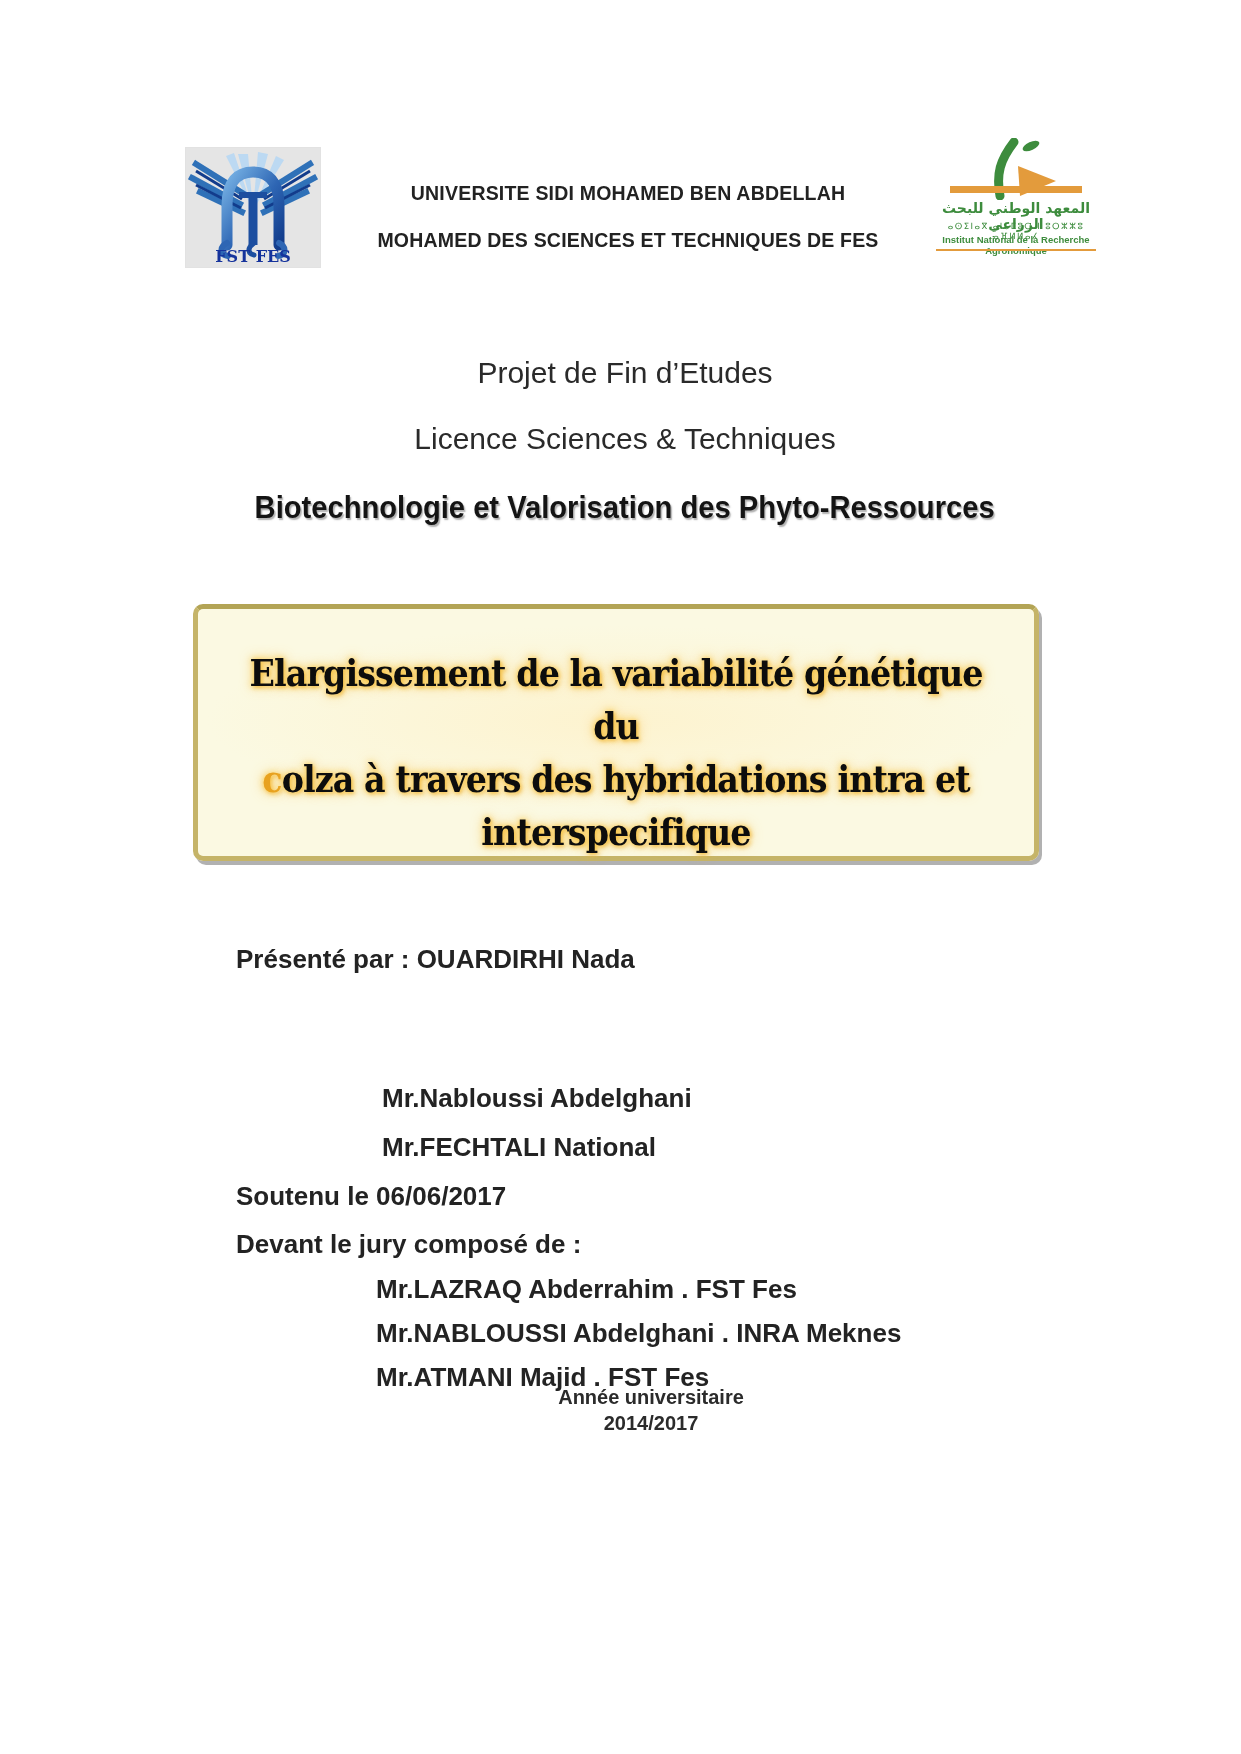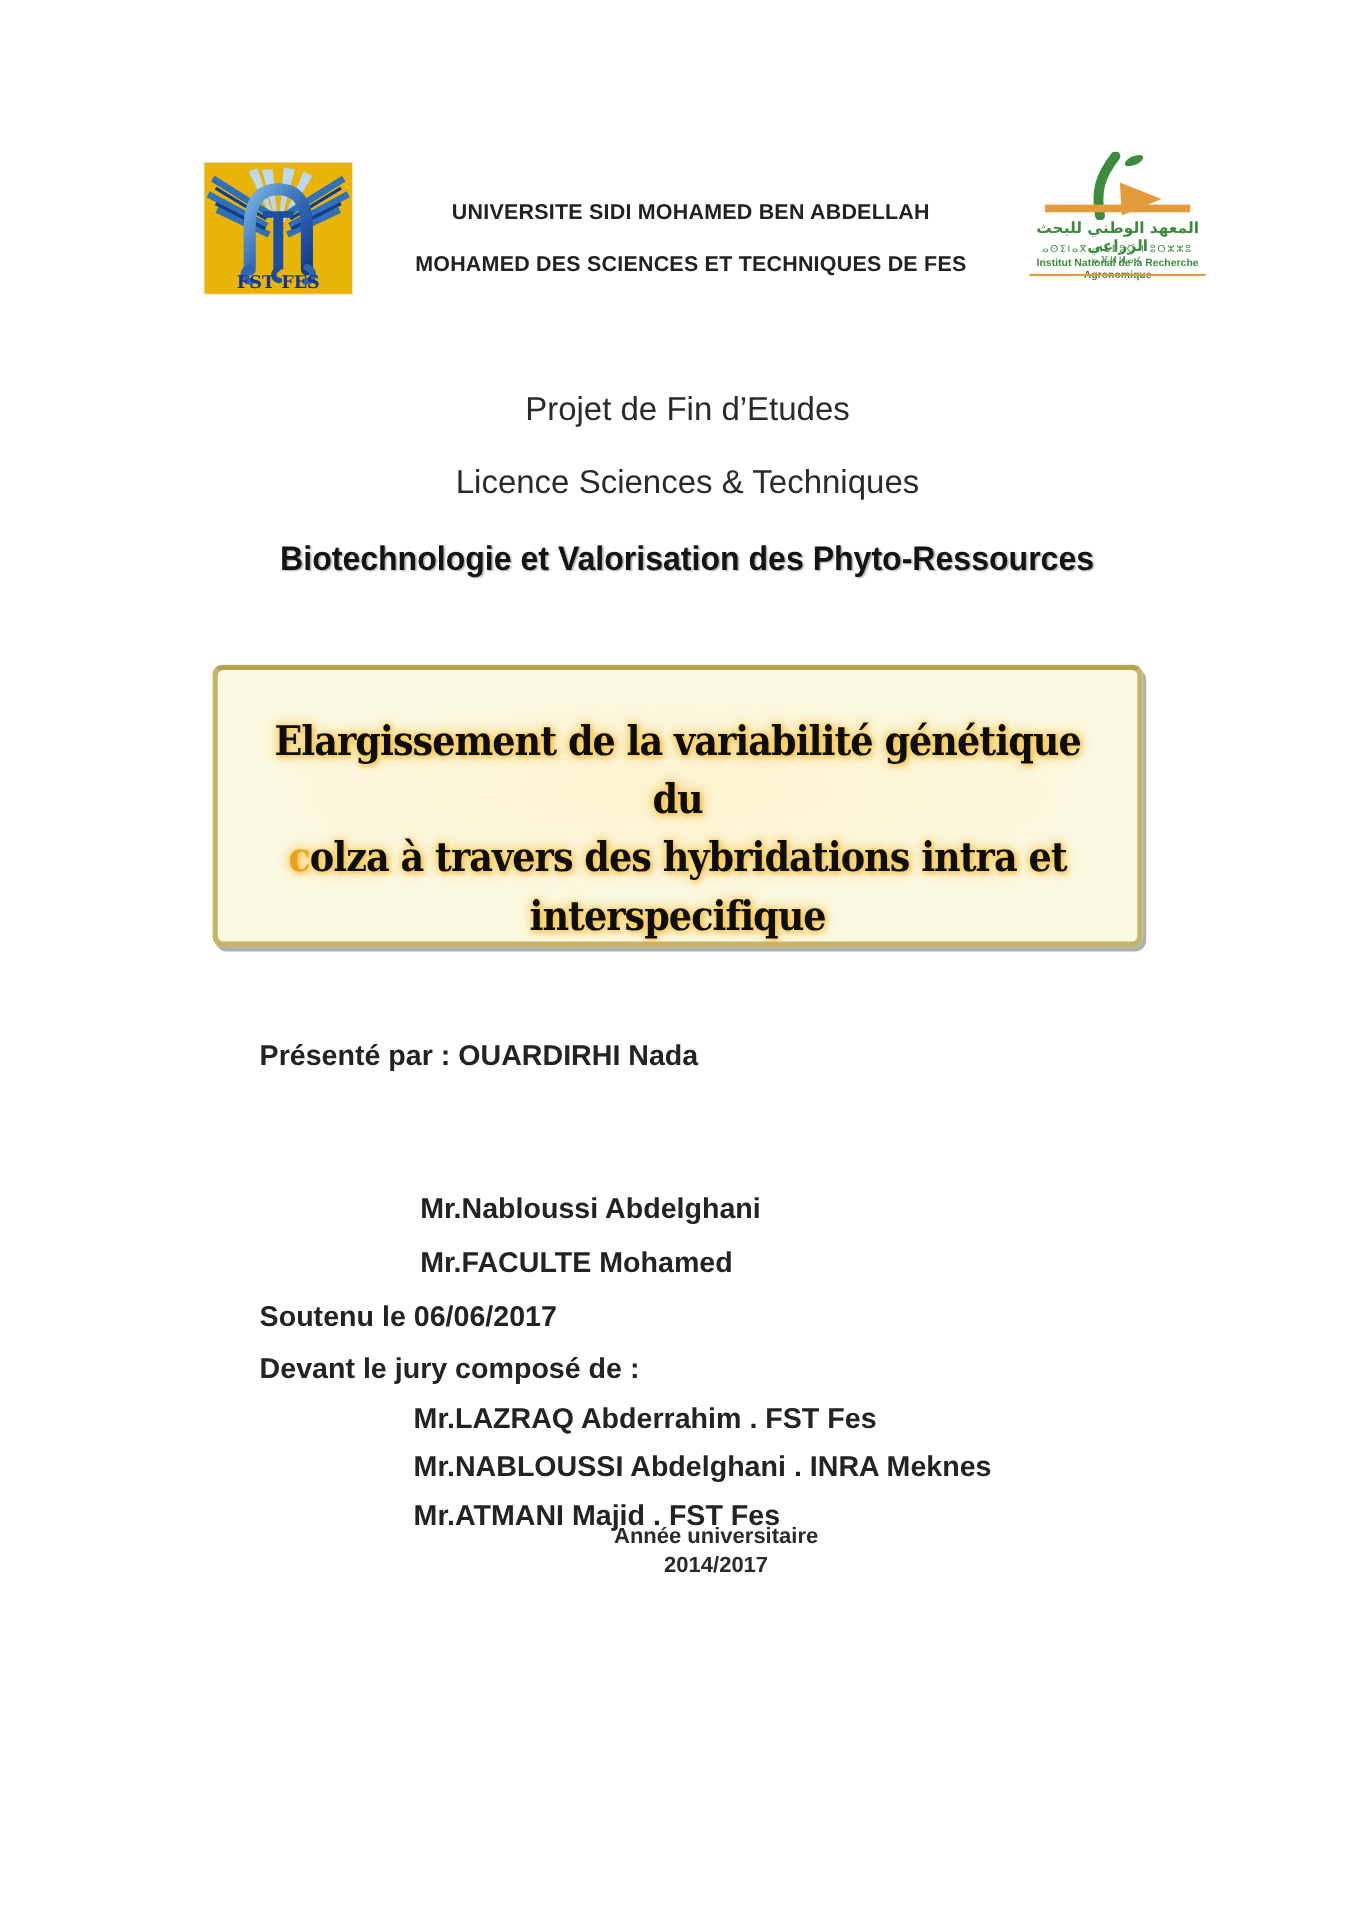--- a/index.html
+++ b/index.html
@@ -16,21 +16,21 @@
 
   
   .header-text{
     top:170px;left:15px;right:0;
     text-align:center;
     font-size:19.5px;font-weight:700;
     line-height:47px;color:#222;
     letter-spacing:.2px;
   }
   
-  .fst-logo{left:186px;top:148px;width:134px;height:119px;background:#eab308;
+  .fst-logo{left:186px;top:148px;width:134px;height:119px;background:#e5e5e5;
     box-shadow:0 0 0 1px #e2e2e2;}
   
   .inra-logo{left:928px;top:138px;width:176px;height:116px;}
   .inra-line{position:absolute;left:0;width:176px;text-align:center;color:#3d8c3d;}
   .inra-ar{top:62px;font-size:14px;font-weight:700;direction:rtl;font-family:"DejaVu Sans",sans-serif;}
   .inra-tif{top:83px;font-size:8.5px;letter-spacing:1.5px;font-family:Liberation Sans, sans-serif;}
   .inra-fr{top:96px;font-size:9.5px;font-weight:700;}
   .inra-rule{position:absolute;top:111px;left:8px;width:160px;height:2px;background:#e39b3c;}
 
   
@@ -162,21 +162,21 @@
   <div class="abs title-box">
     <div class="title-text">
       <div>Elargissement de la variabilité génétique du</div>
       <div><span class="colza-initial">c</span><span>olza à travers des hybridations intra et</span></div>
       <div>interspecifique</div>
     </div>
   </div>
 
   <div class="abs detail presente">Présenté par : OUARDIRHI Nada</div>
   <div class="abs detail sup2">Mr.Nabloussi Abdelghani</div>
-  <div class="abs detail sup3">Mr.FACULTE Mohamed</div>
+  <div class="abs detail sup3">Mr.FECHTALI National</div>
   <div class="abs detail soutenu">Soutenu le 06/06/2017</div>
   <div class="abs detail devant">Devant le jury composé de  :</div>
   <div class="abs detail jury1">Mr.LAZRAQ Abderrahim . FST Fes</div>
   <div class="abs detail jury2">Mr.NABLOUSSI Abdelghani . INRA Meknes</div>
   <div class="abs detail jury3">Mr.ATMANI Majid . FST Fes</div>
 
   <div class="abs annee1">Année universitaire</div>
   <div class="abs annee2">2014/2017</div>
 
 </div>

